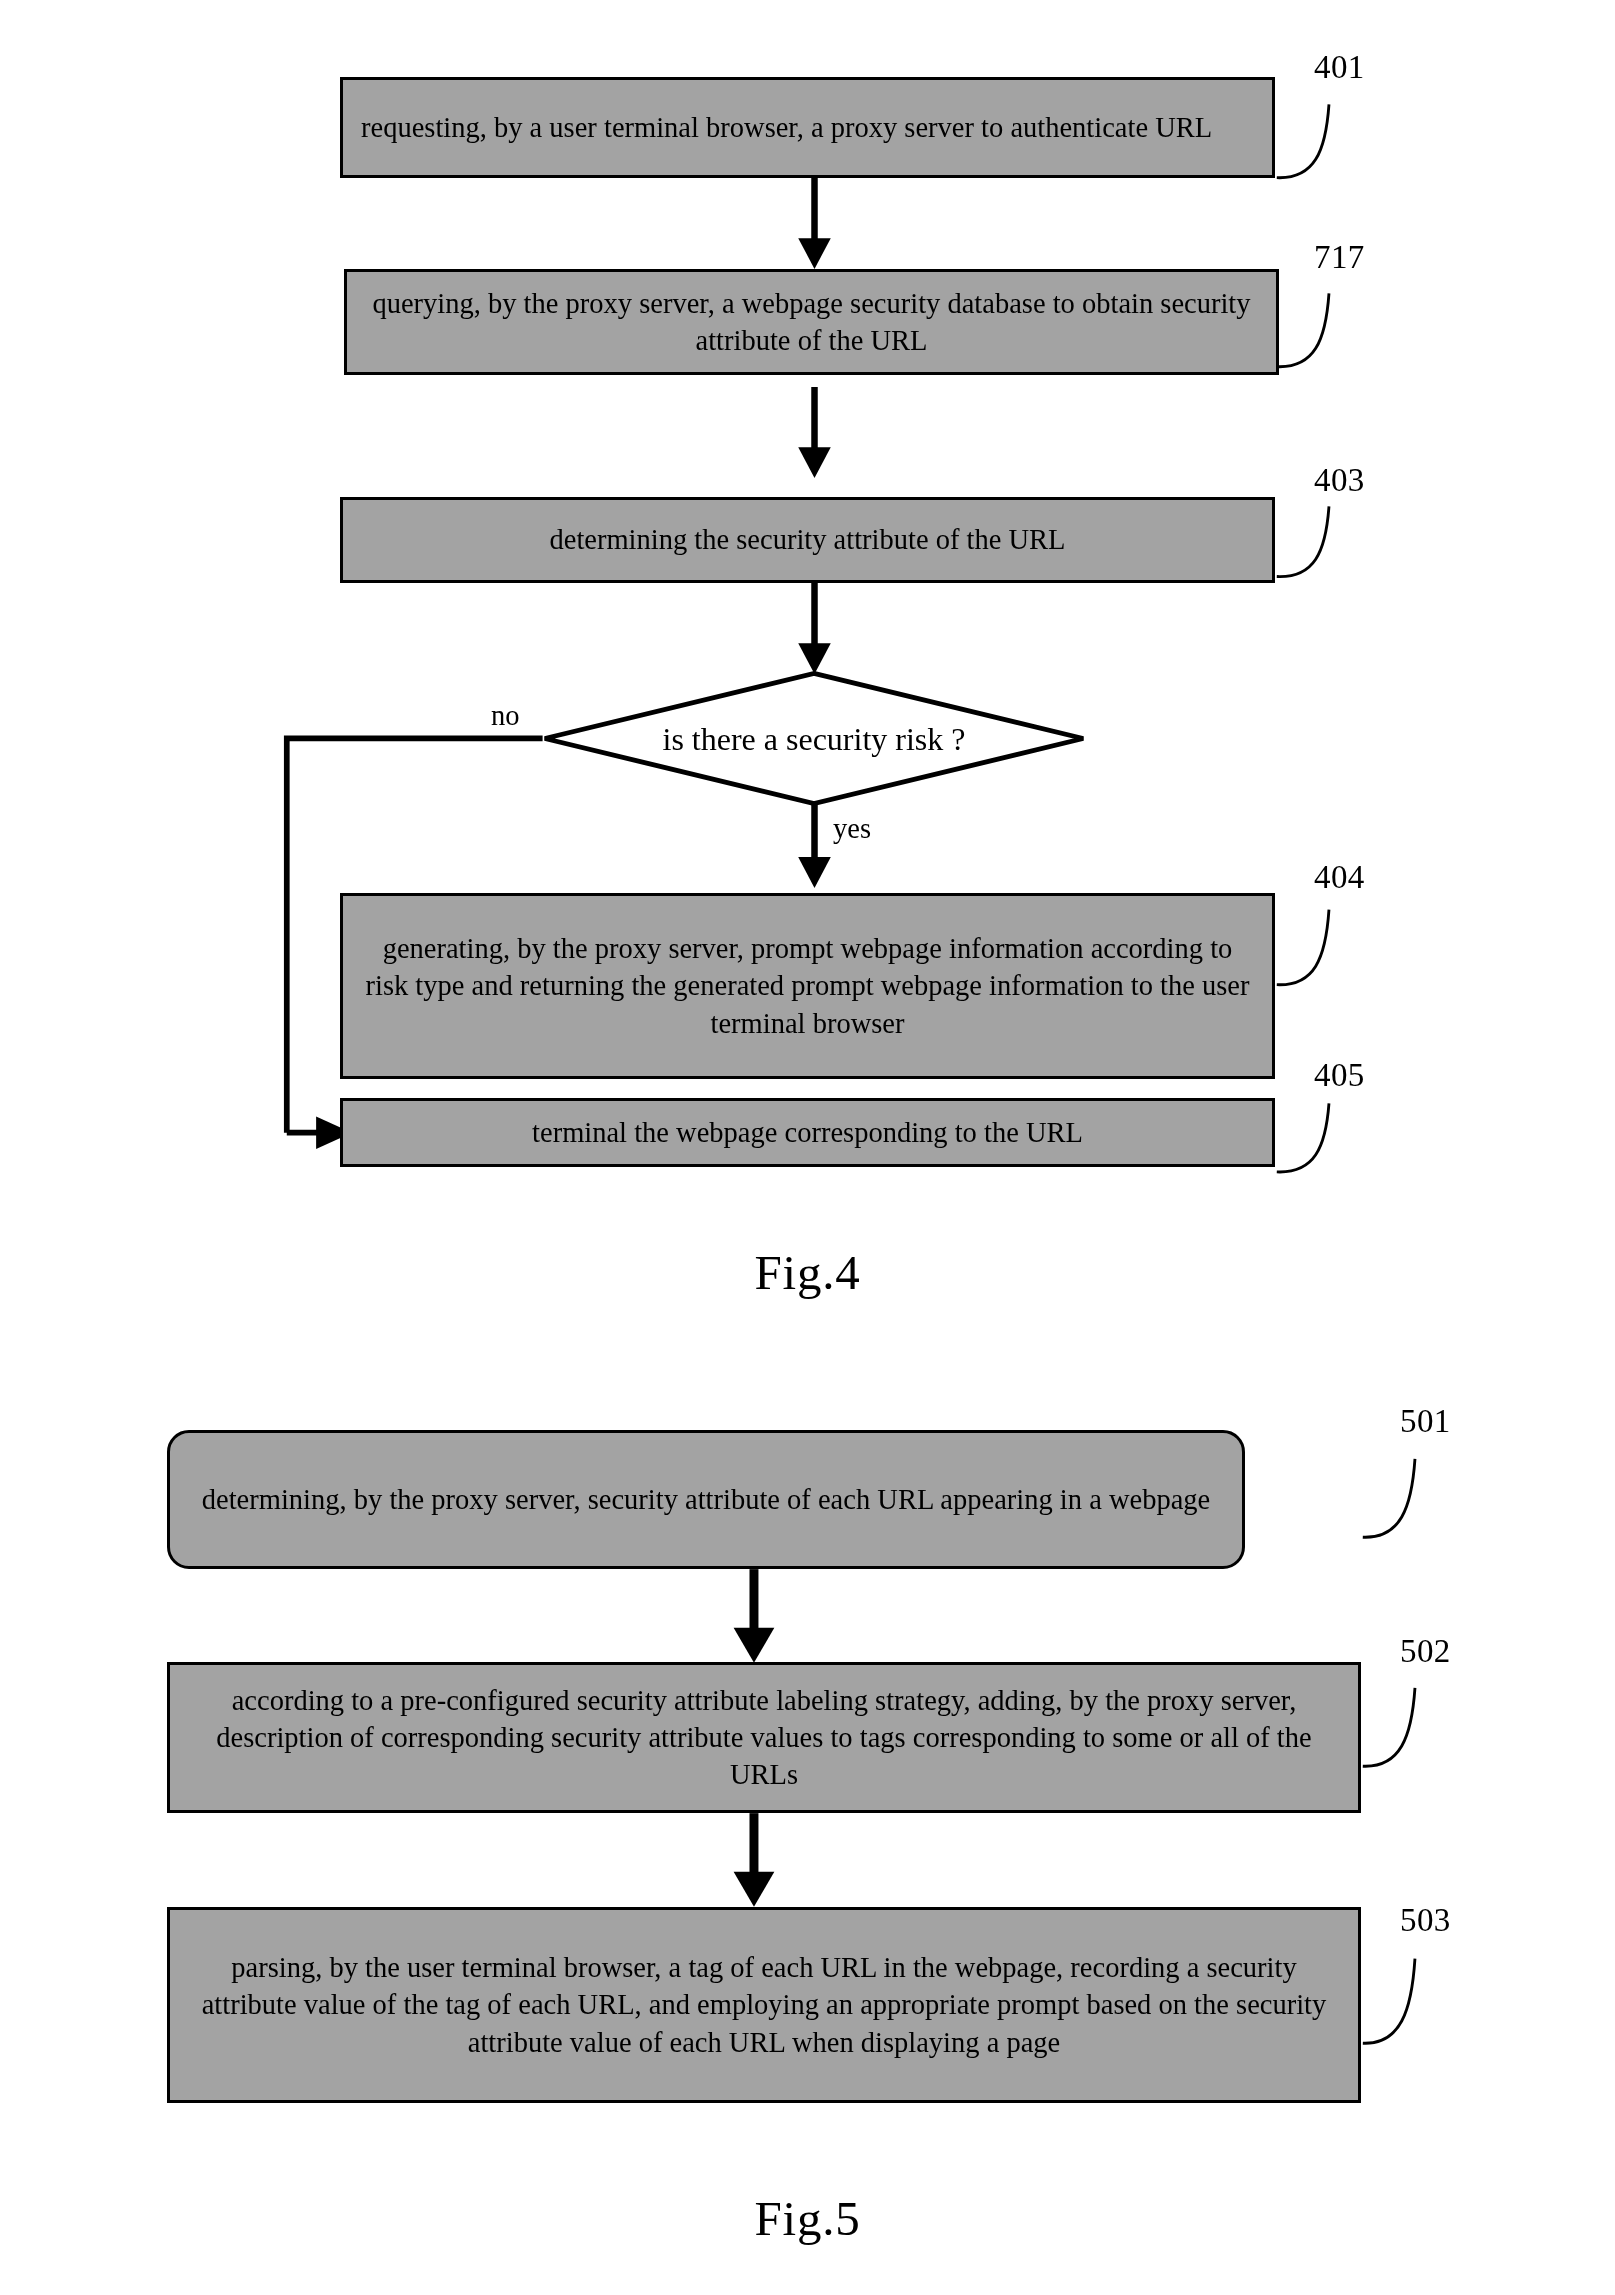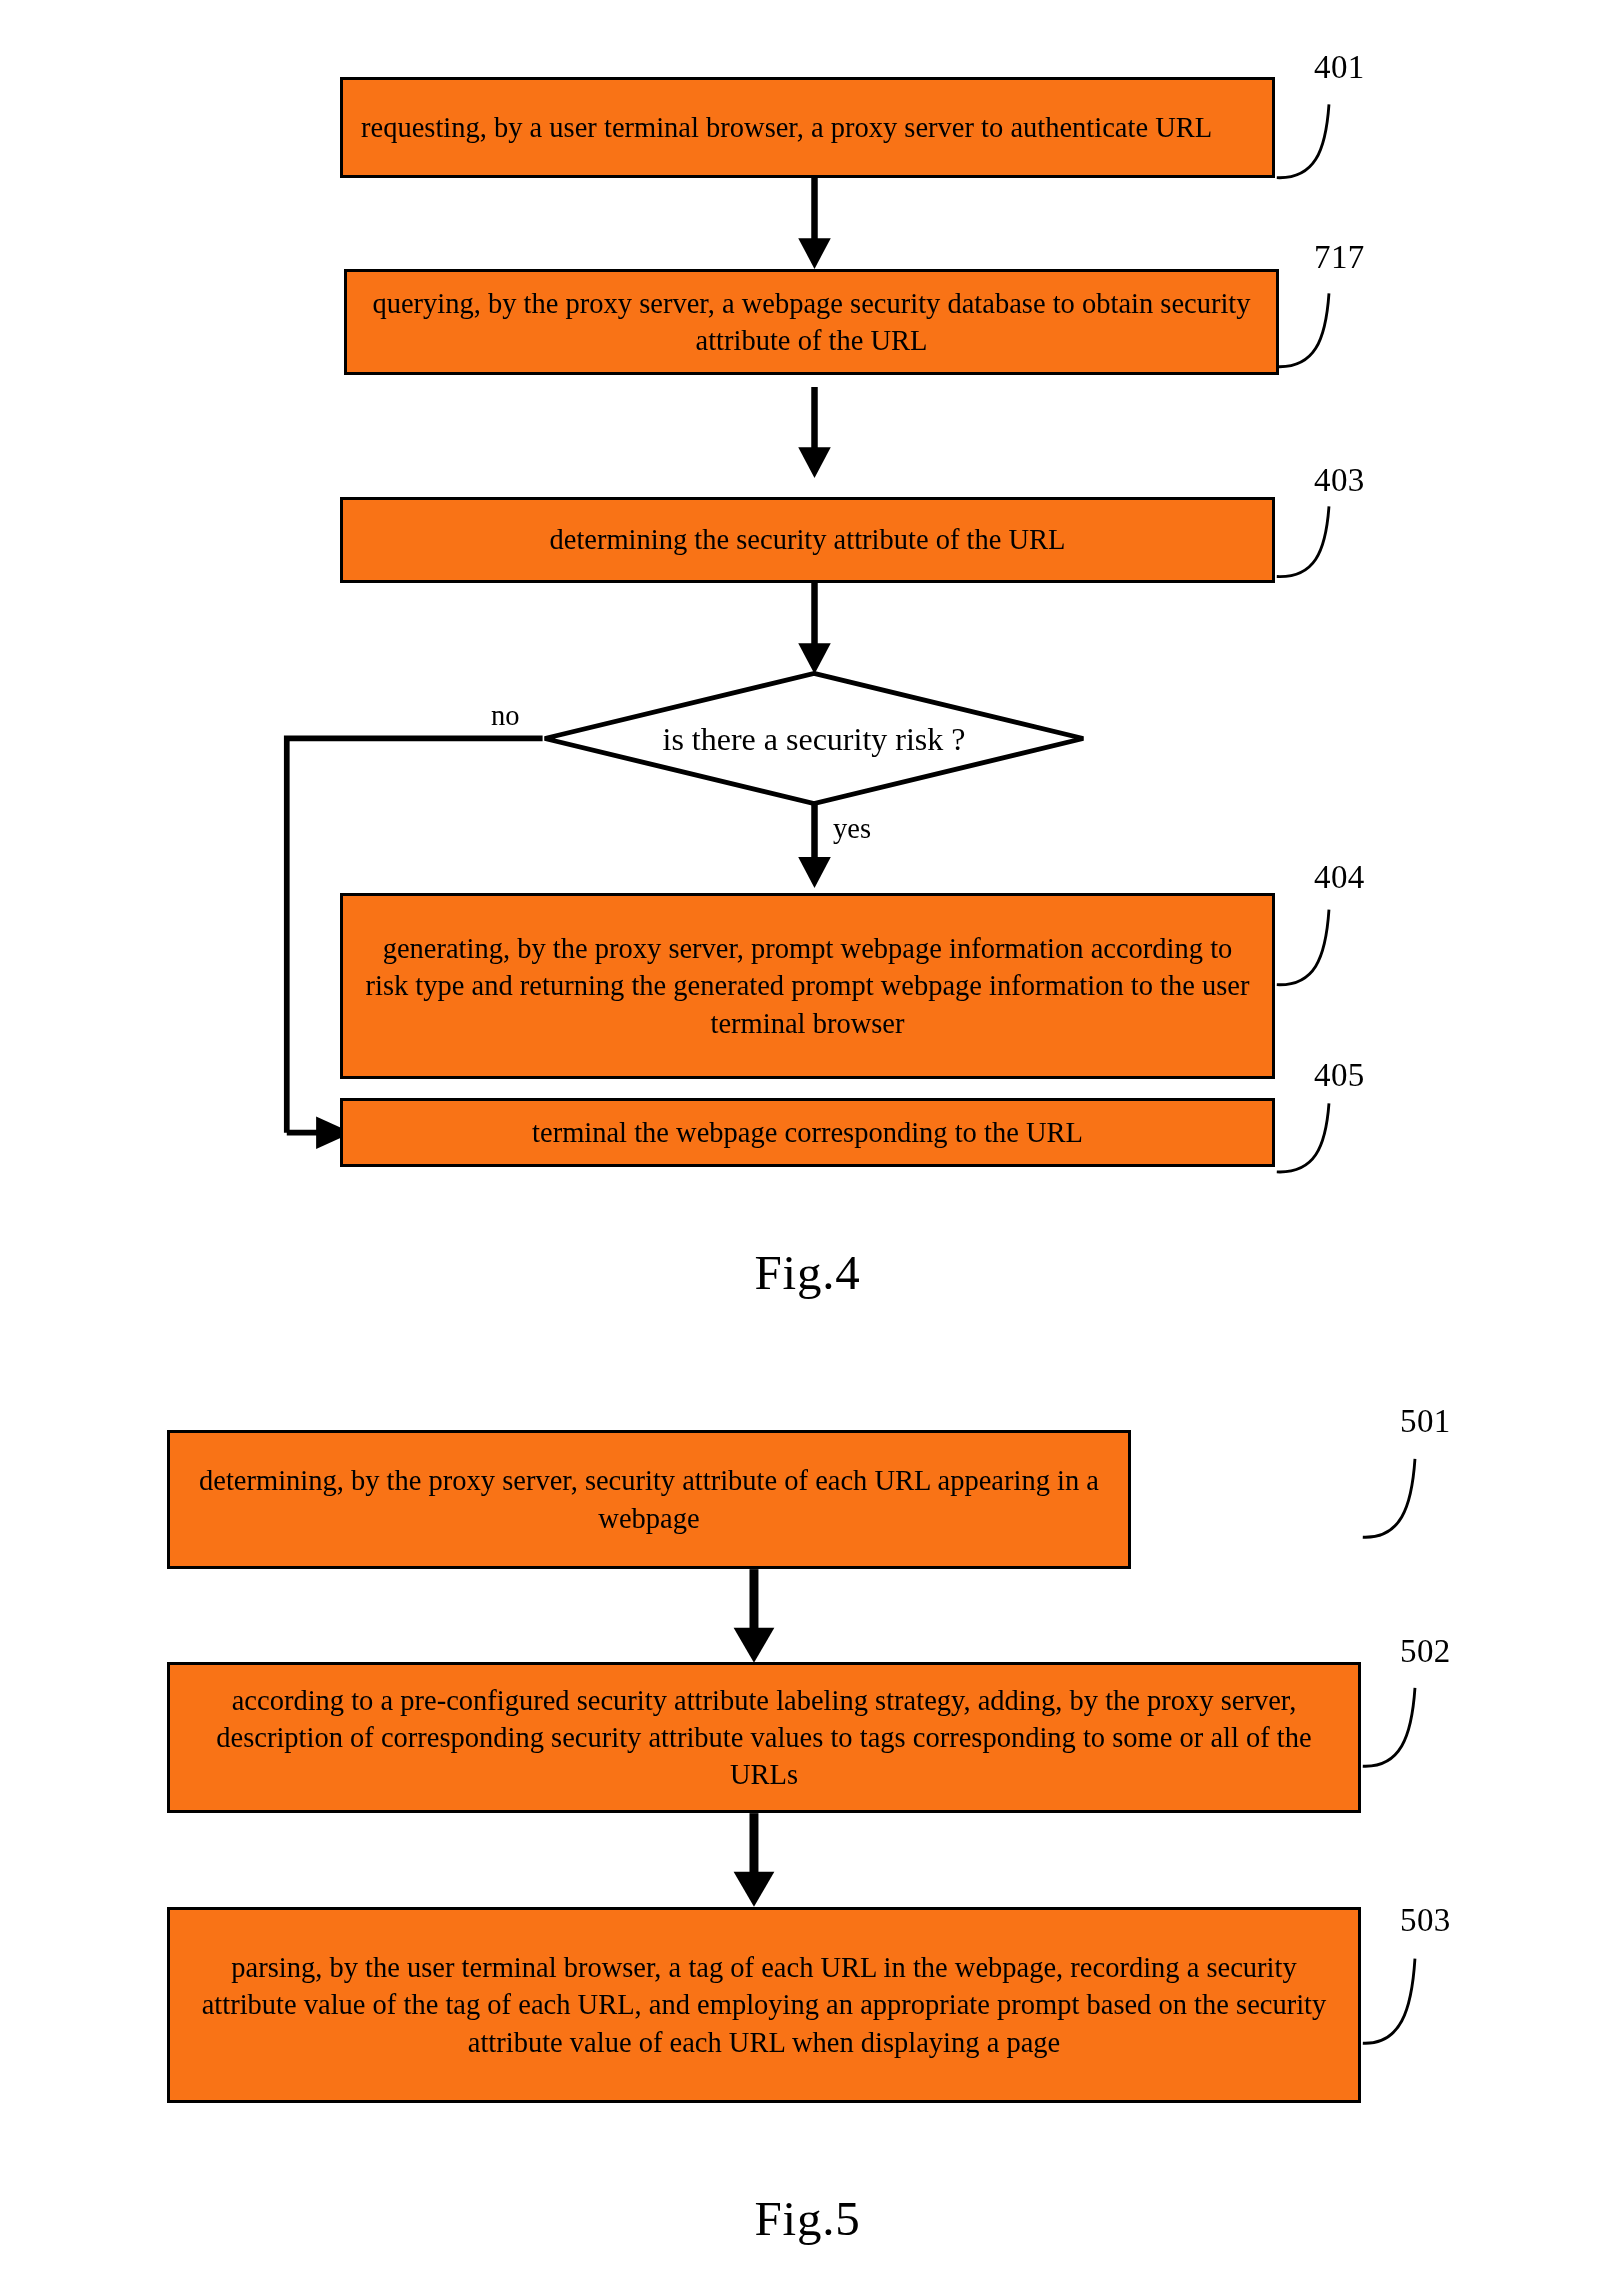--- a/index.html
+++ b/index.html
@@ -20,21 +20,21 @@
     left: 0; top: 0;
     width: 1615px;
     height: 2295px;
   }
 
   
   .pbox {
     position: absolute;
     box-sizing: border-box;
     border: 3.3px solid #000;
-    background: #f97316;
+    background: #a3a3a3;
     display: flex;
     align-items: center;
     justify-content: center;
     text-align: center;
     line-height: 1.30;
     font-size: 28.5px;
     padding: 4.9px 18px;
   }
   .pbox.left-align {
     justify-content: flex-start;
@@ -190,21 +190,21 @@
   <div class="pbox" style="left:340px; top:1098px; width:935px; height:69px;">
     <span class="ptext">terminal the webpage corresponding to the URL</span>
   </div>
   <svg class="leader" style="left:1267px; top:1092px; width:106px; height:106px;" viewBox="0 0 130 130">
     <path d="M 12 98 C 58 100, 72 68, 76 14"></path>
   </svg>
   <div class="refnum" style="left:1314px; top:1059px;">405</div>
 
   <div class="fig-caption" style="top:1248px;">Fig.4</div>
 
-  <div class="pbox" style="left:167px; top:1430px; width:964px; height:139px;">
+  <div class="pbox" style="left:167px; top:1430px; width:1078px; height:139px;border-radius:22px;">
     <span class="ptext">determining, by the proxy server, security attribute of each URL appearing in a webpage</span>
   </div>
   <svg class="leader" style="left:1353px; top:1441px; width:106px; height:106px;" viewBox="0 0 130 130">
     <path d="M 12 118 C 58 120, 72 82, 76 22"></path>
   </svg>
   <div class="refnum" style="left:1400px; top:1405px;">501</div>
 
   <svg class="conn" style="left:701px; top:1569px; width:163px; height:94px;" viewBox="0 0 200 115">
     <line x1="65" y1="0" x2="65" y2="78" stroke-width="11"></line>
     <polygon points="40,72 90,72 65,115"></polygon>

